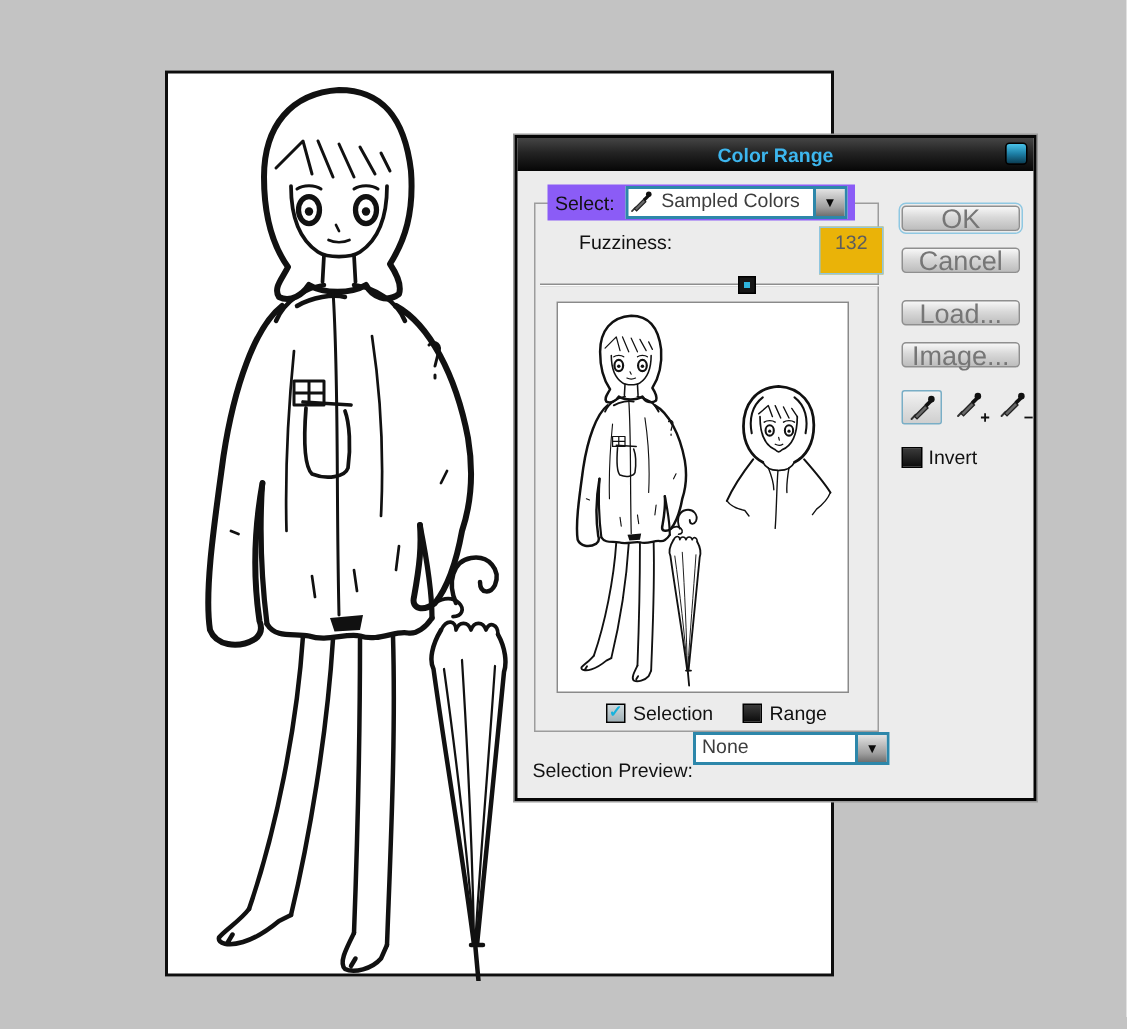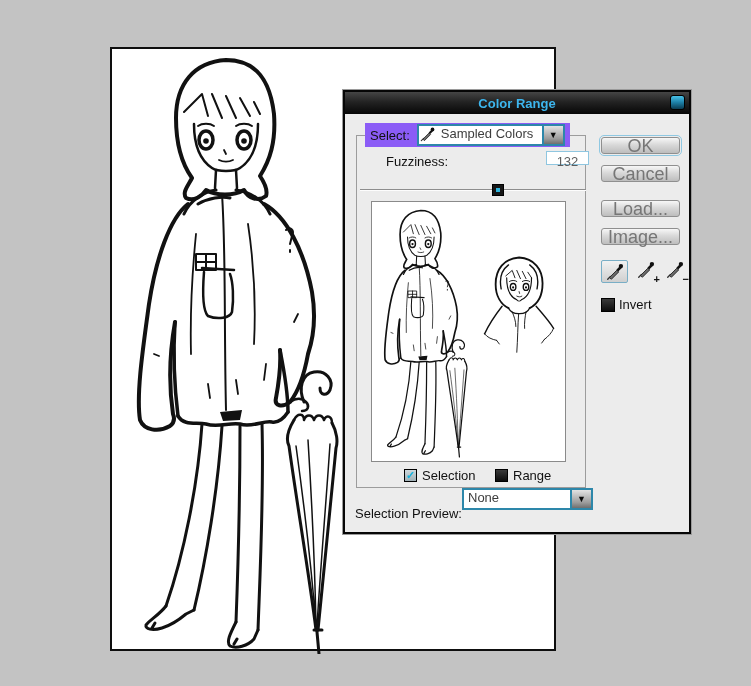--- a/index.html
+++ b/index.html
@@ -60,22 +60,22 @@
     border-left:2px solid #2d87aa;
     background:linear-gradient(#e3e3e3,#9c9c9c 70%,#6f6f6f);
     display:flex; align-items:center; justify-content:center;
     font-size:9px; color:#0a0a0a;
   }
   .combo-select { width:148px; }
   .combo-select .dropper-mini { width:18px; display:flex; justify-content:center; }
 
   .fuzz-label { left:13px; top:62px;padding-left:28px; }
   .fuzz-input {
-    left:201px; top:59px; width:43px; height:14px;
-    background:#ffffff; border:1px solid #8fc6e0;
+    left:201px; top:59px; width:43px; height:32px;
+    background:#eab308; border:1px solid #8fc6e0;
     color:#5d5d5d; text-align:center; line-height:19px;
   }
 
   .slider { left:15px; top:91px; width:226px; height:15px; }
   .slider .track {
     position:absolute; left:0; right:0; top:6px; height:2px;
     background:#8d8d8d; border-bottom:1px solid #fdfdfd;
   }
   .slider .thumb {
     position:absolute; top:1px; width:12px; height:12px;

